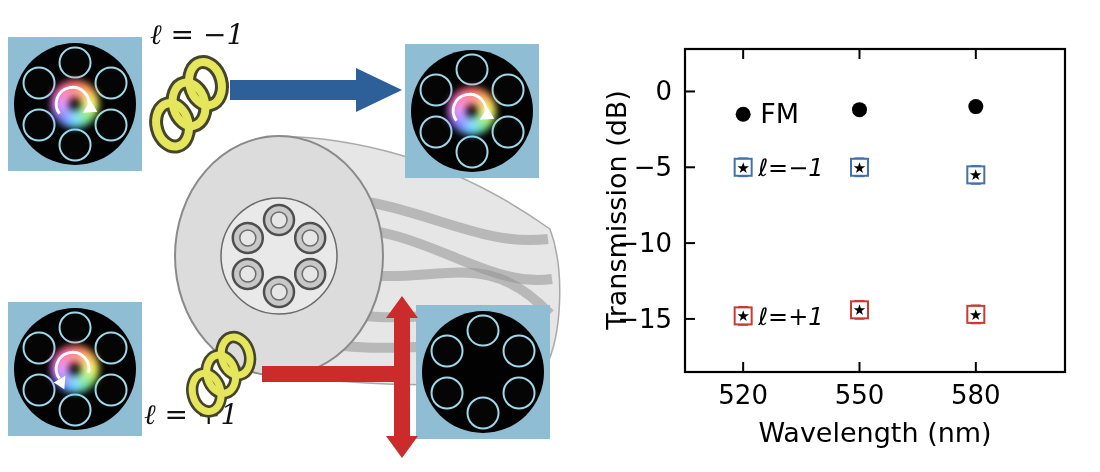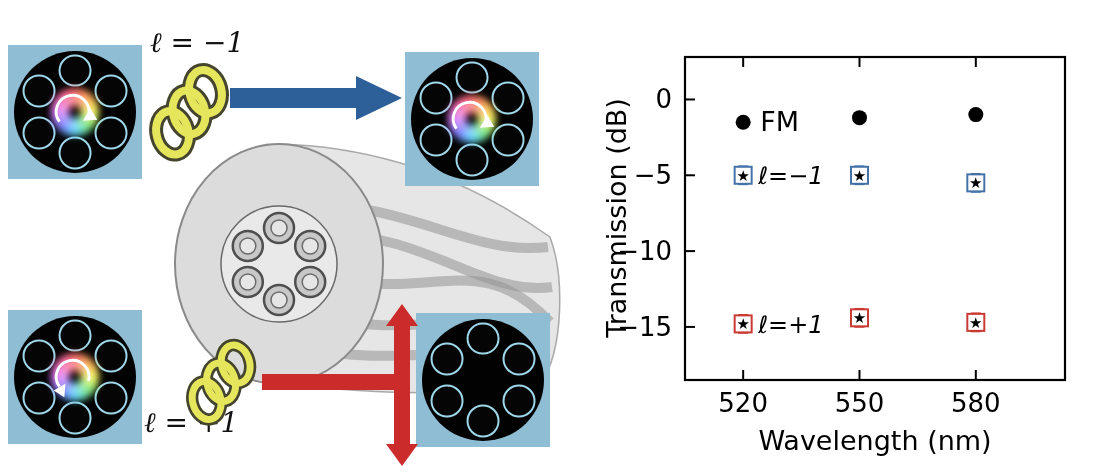--- a/index.html
+++ b/index.html
@@ -1,18 +1,18 @@
 <!DOCTYPE html>
 <html><head>
 <meta charset="utf-8">
 <style>
   *{margin:0;padding:0;box-sizing:border-box}
   html,body{width:1100px;height:472px;background:#fff;overflow:hidden}
   body{font-family:"DejaVu Sans",sans-serif;position:relative}
-  .fig{position:absolute;left:0;top:12px;width:1100px;height:336px;background:#fff}
+  .fig{position:absolute;left:0;top:4px;width:1100px;height:336px;background:#fff}
   .abs{position:absolute}
 
   
   .tile{position:absolute;width:134px;height:134px;background:#8fbdd3;z-index:3}
   .mode-circle{position:absolute;left:50%;top:50%;width:122px;height:122px;
     transform:translate(-50%,-50%);background:#020202;border-radius:50%;overflow:hidden}
   .ring-dot{position:absolute;width:27%;height:27%;transform:translate(-50%,-50%);
     border-radius:50%;border:2px solid #9fd8ea;background:#050505}
   .vortex{position:absolute;left:50%;top:50%;width:48px;height:48px;margin:-24px 0 0 -24px;border-radius:50%;
     background:conic-gradient(from 0deg,#ff6b6b,#ffb056,#f7f75e,#7de87d,#5fd7ff,#7b7bff,#e07bff,#ff6bb0,#ff6b6b);

